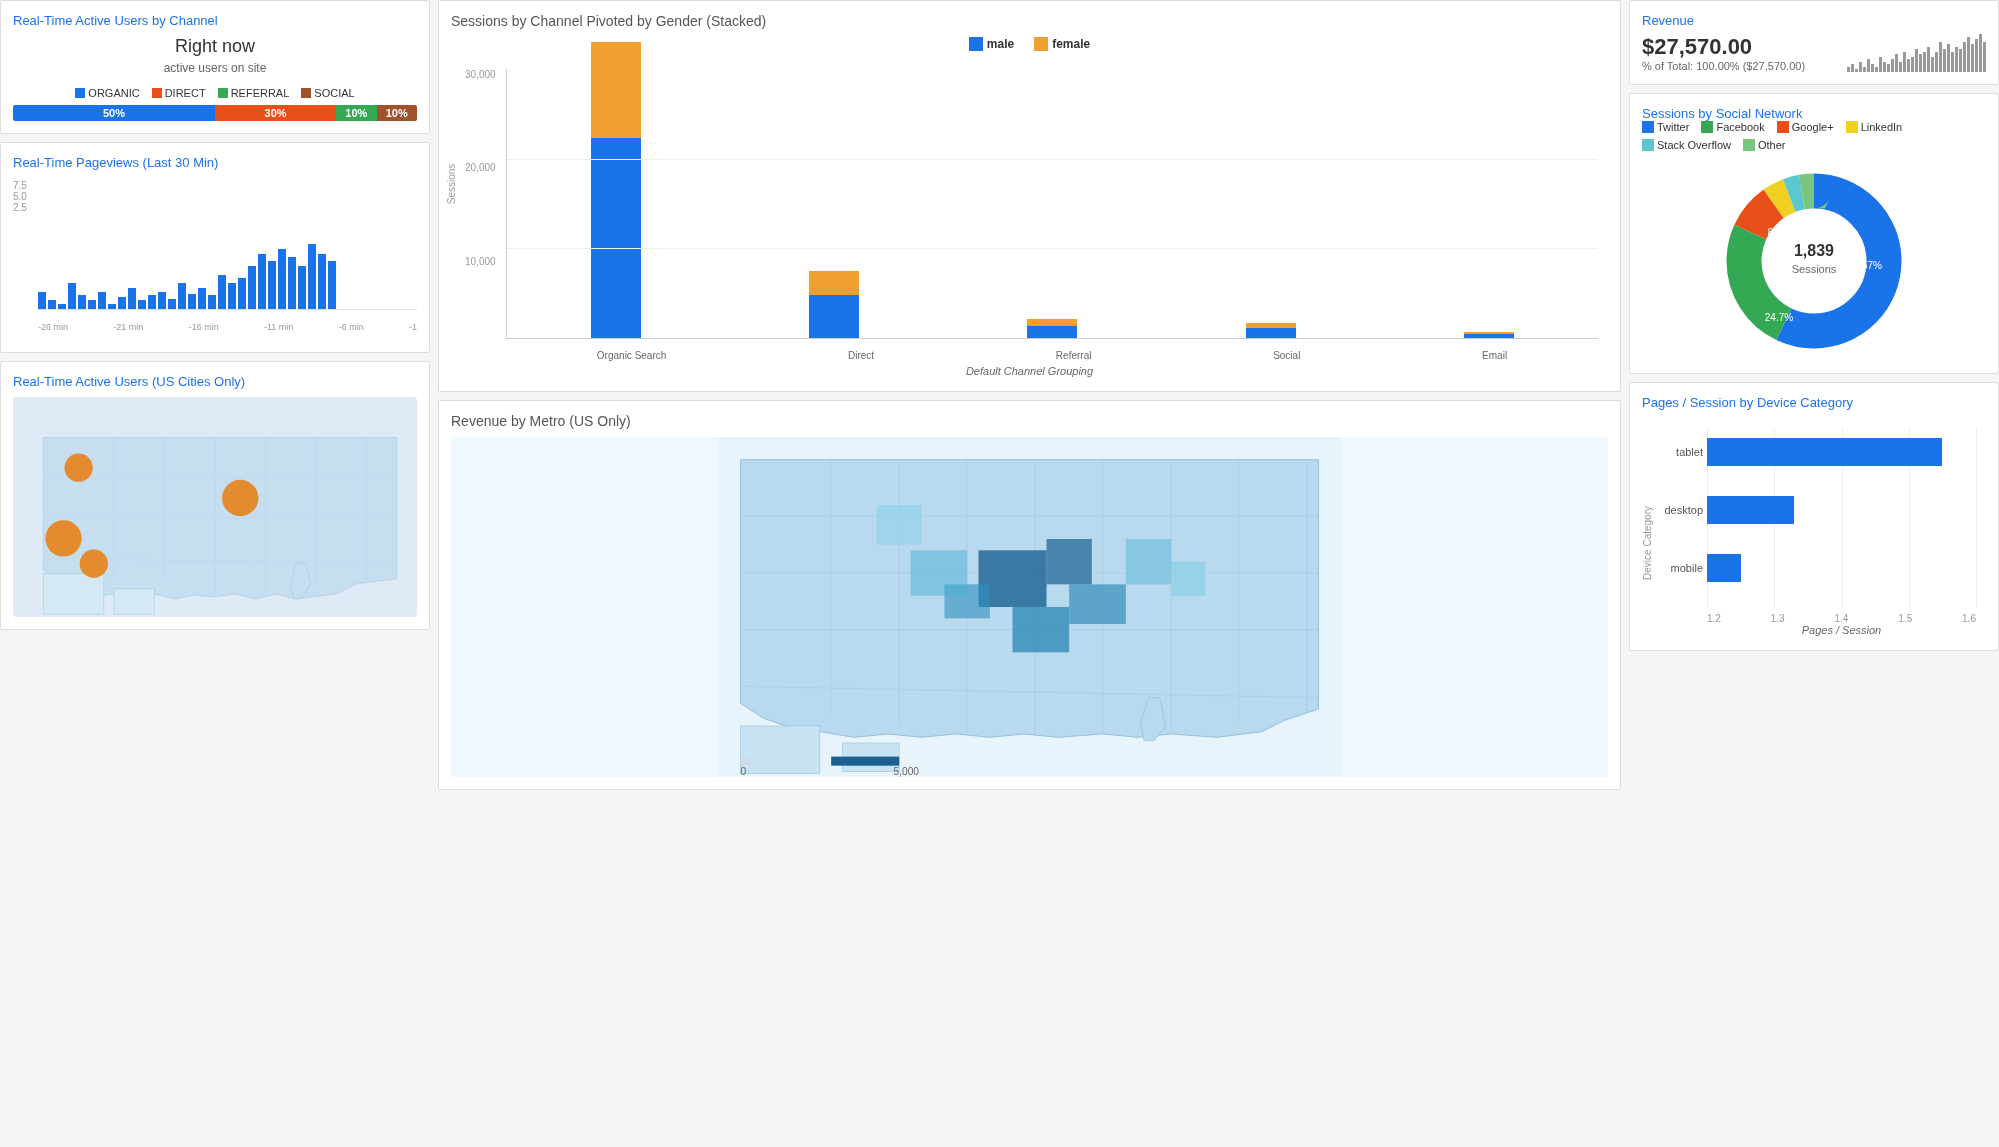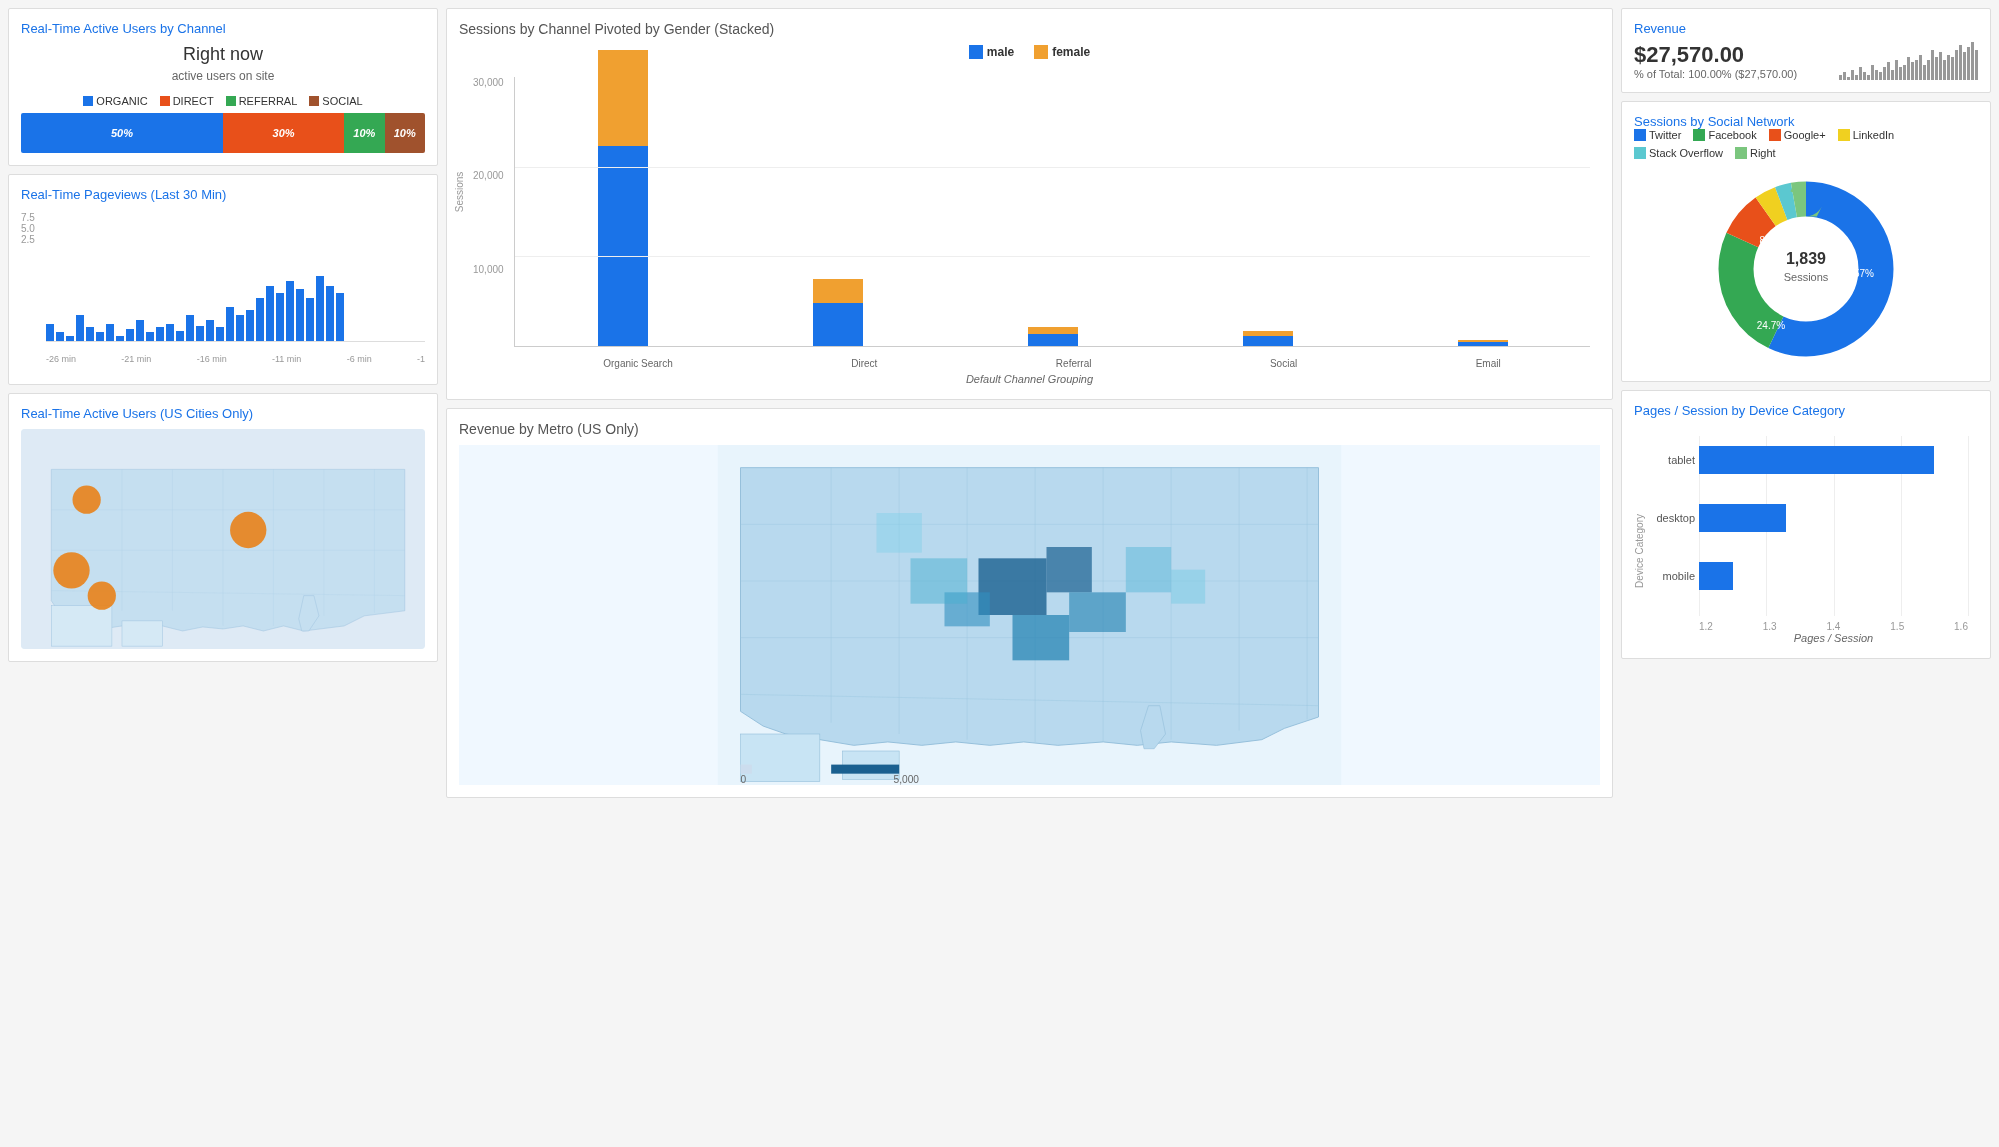--- a/index.html
+++ b/index.html
@@ -1,35 +1,35 @@
 <!DOCTYPE html>
 <html><head>
   <meta charset="utf-8">
   <style>
     * { box-sizing: border-box; margin: 0; padding: 0; }
     body { font-family: Arial, sans-serif; background: #f5f5f5; font-size: 12px; color: #333; }
     
-    .dashboard { display: grid; grid-template-columns: 430px 1fr 370px; grid-template-rows: auto auto; gap: 8px; padding: 8px; }
+    .dashboard { display: grid; grid-template-columns: 430px 1fr 370px; grid-template-rows: auto auto; gap: 8px; }
     
     .card { background: #fff; border: 1px solid #ddd; border-radius: 2px; padding: 12px; }
     
     
     .left-col { display: flex; flex-direction: column; gap: 8px; }
     
     
     .active-users-title { color: #1a73e8; font-size: 13px; margin-bottom: 8px; }
     .right-now { text-align: center; font-size: 18px; color: #333; font-weight: normal; margin: 8px 0 4px; }
     .big-number { text-align: center; font-size: 80px; font-weight: 300; color: #333; line-height: 1; }
     .active-label { text-align: center; color: #666; font-size: 12px; margin: 4px 0 12px; }
     
     .legend-row { display: flex; gap: 12px; margin-bottom: 6px; justify-content: center; }
     .legend-item { display: flex; align-items: center; gap: 3px; font-size: 11px; }
     .legend-dot { width: 10px; height: 10px; }
     
-    .channel-bar { display: flex; height: 40px; border-radius: 2px; overflow: hidden; width: 100%; font-style: italic; }
+    .channel-bar { display: flex; height: 16px; border-radius: 2px; overflow: hidden; width: 100%; }
     .channel-segment { display: flex; align-items: center; justify-content: center; color: #fff; font-size: 11px; font-weight: bold; }
     
     
     .pageviews-title { color: #1a73e8; font-size: 13px; margin-bottom: 10px; }
     .pageviews-chart { position: relative; height: 160px; }
     
     
     .cities-title { color: #1a73e8; font-size: 13px; margin-bottom: 8px; }
     .map-container { position: relative; height: 220px; background: #e8f4fc; border-radius: 4px; overflow: hidden; }
     
@@ -345,21 +345,21 @@
         <div style="display:flex;align-items:center;gap:3px;">
           <div style="width:12px;height:12px;background:#f0d020;"></div>
           <span>LinkedIn</span>
         </div>
         <div style="display:flex;align-items:center;gap:3px;">
           <div style="width:12px;height:12px;background:#5bc8d0;"></div>
           <span>Stack Overflow</span>
         </div>
         <div style="display:flex;align-items:center;gap:3px;">
           <div style="width:12px;height:12px;background:#7bc67e;"></div>
-          <span>Right</span>
+          <span>Other</span>
         </div>
       </div>
 
       <div style="position:relative;width:200px;height:200px;margin:0 auto;">
         <svg viewBox="0 0 200 200" width="200" height="200">
 
           <circle cx="100" cy="100" r="70" fill="none" stroke="#1a73e8" stroke-width="35" stroke-dasharray="250.7 189.1" stroke-dashoffset="0" transform="rotate(-90 100 100)"></circle>
 
           <circle cx="100" cy="100" r="70" fill="none" stroke="#34a853" stroke-width="35" stroke-dasharray="108.6 331.2" stroke-dashoffset="-250.7" transform="rotate(-90 100 100)"></circle>
 

